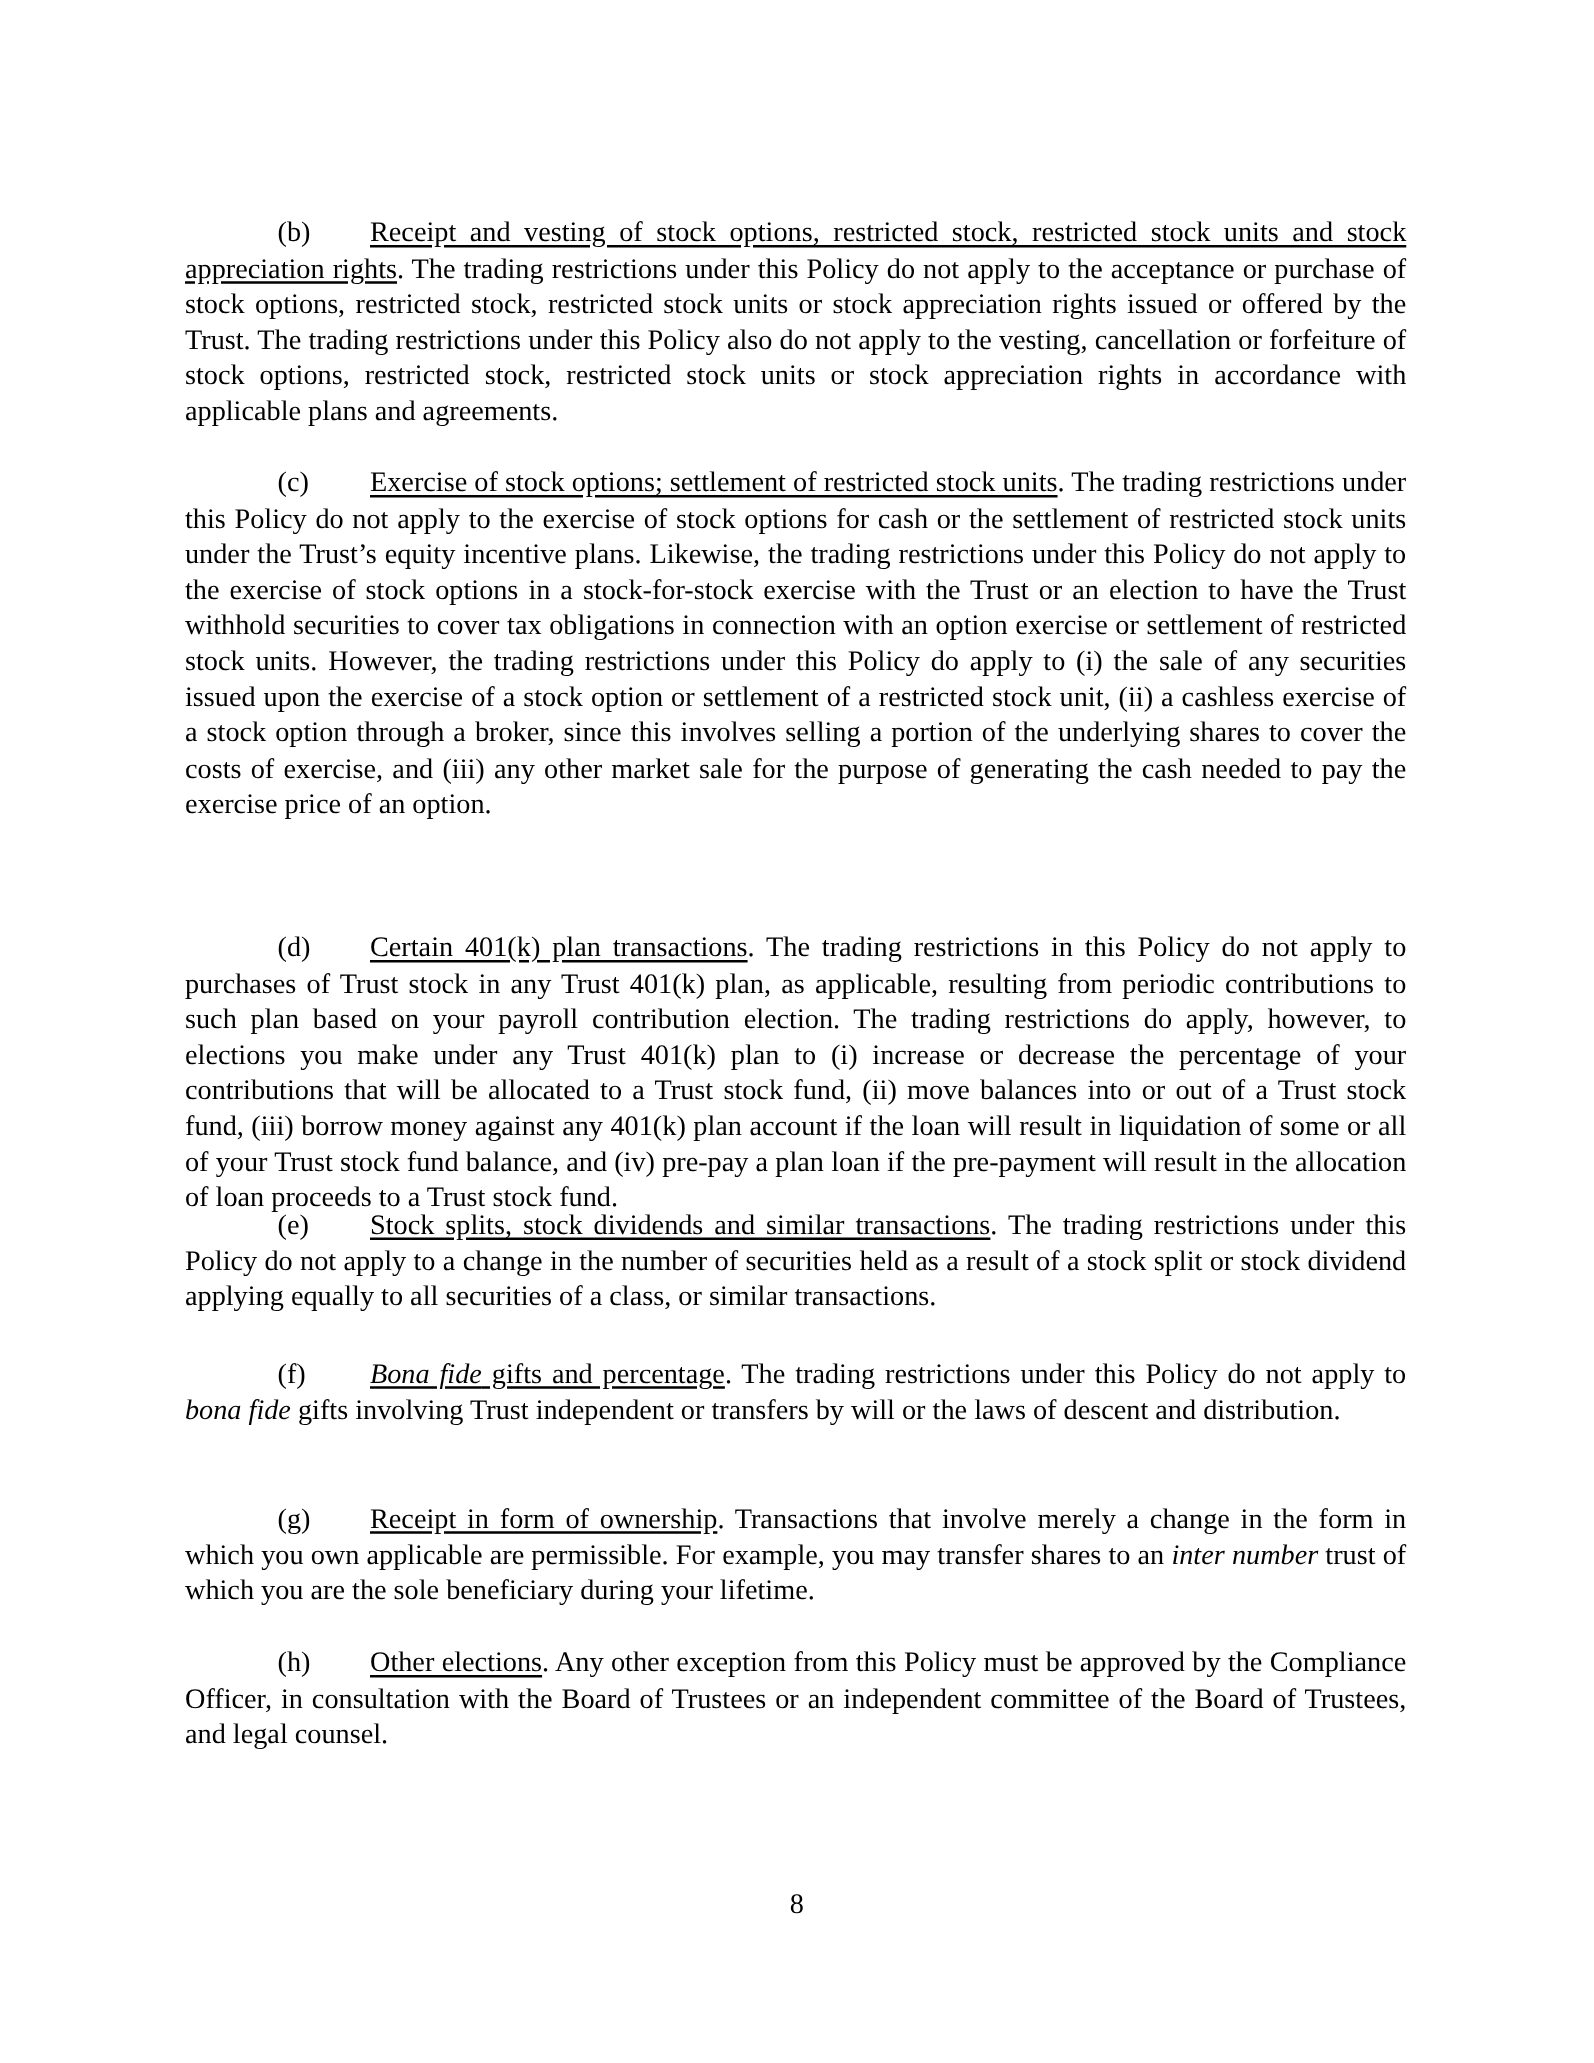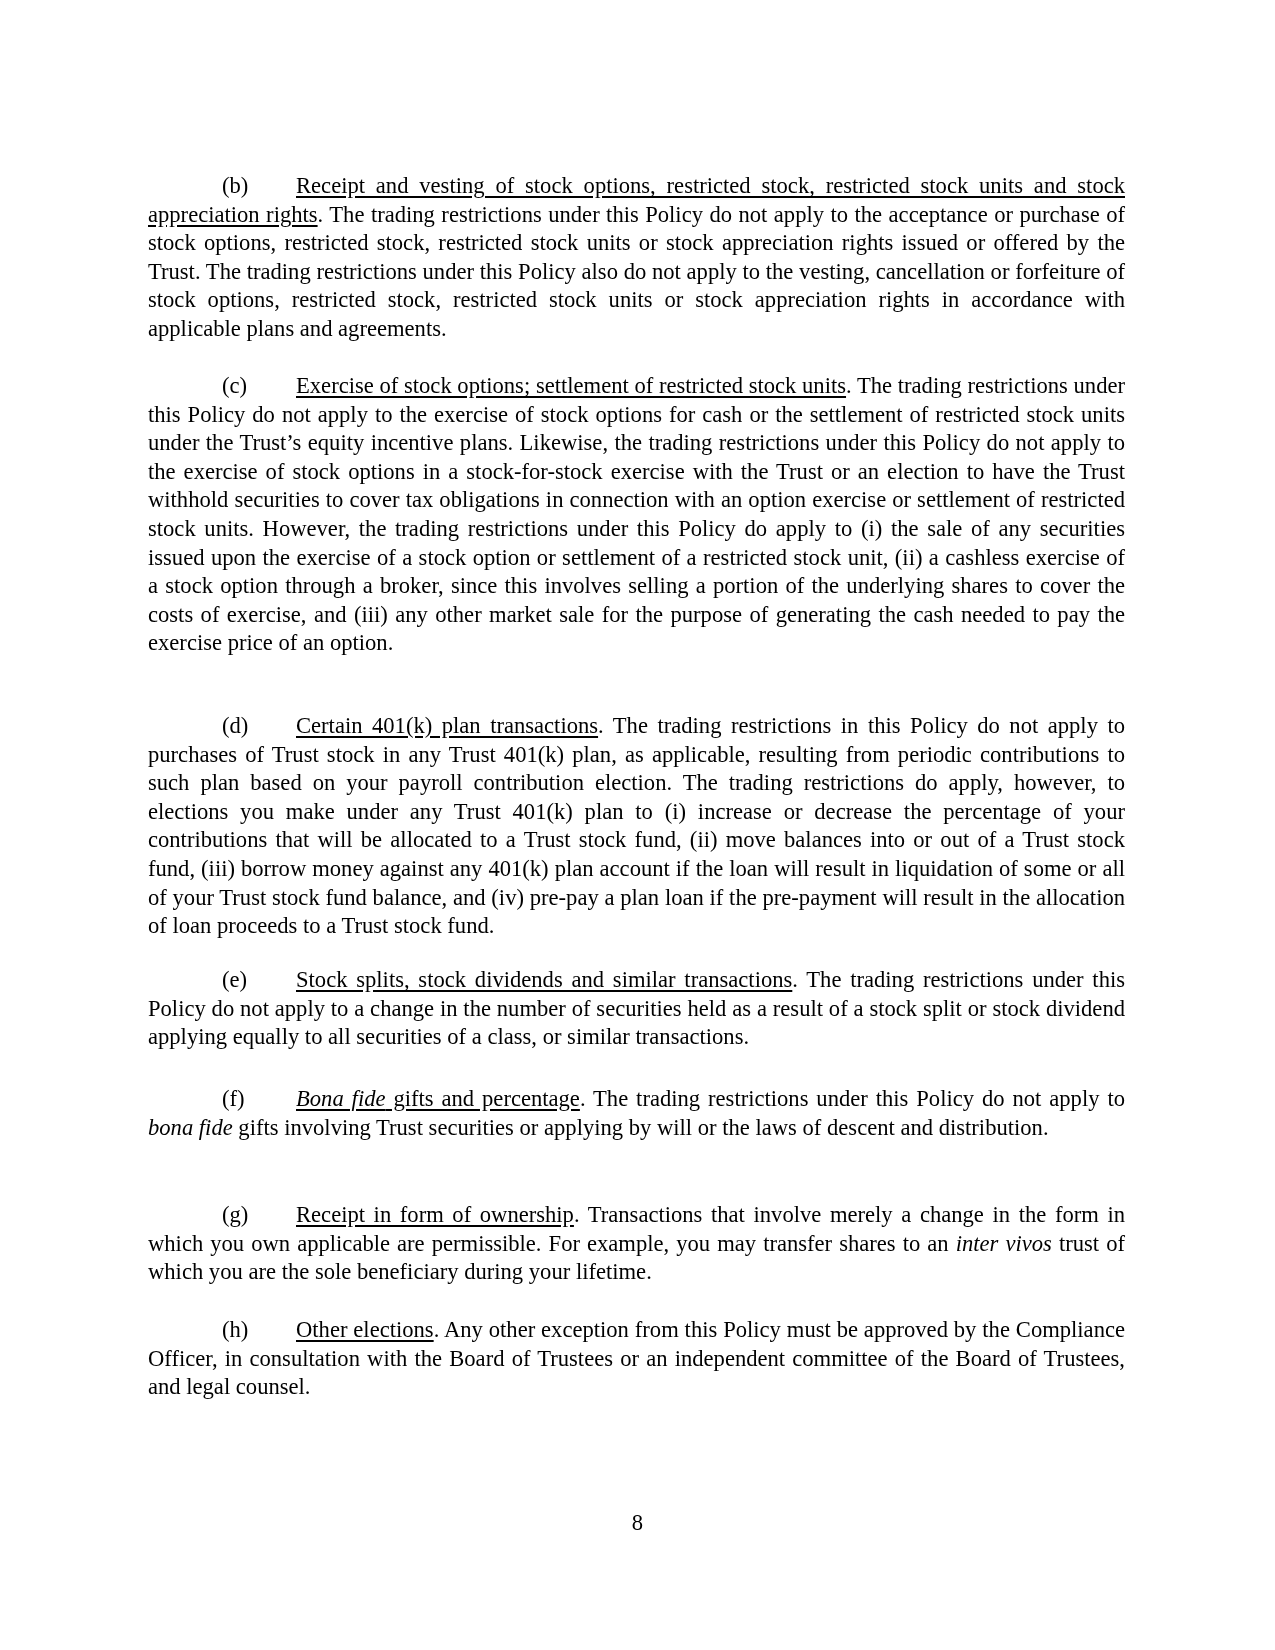--- a/index.html
+++ b/index.html
@@ -19,34 +19,34 @@
 <div class="page">
 
   <p class="para" style="top:172px">
     <span class="marker">(b)</span><span class="heading">Receipt and vesting of stock options, restricted stock, restricted stock units and stock appreciation rights</span><span>. The trading restrictions under this Policy do not apply to the acceptance or purchase of stock options, restricted stock, restricted stock units or stock appreciation rights issued or offered by the Trust. The trading restrictions under this Policy also do not apply to the vesting, cancellation or forfeiture of stock options, restricted stock, restricted stock units or stock appreciation rights in accordance with applicable plans and agreements.</span>
   </p>
 
   <p class="para" style="top:372px">
     <span class="marker">(c)</span><span class="heading">Exercise of stock options; settlement of restricted stock units</span><span>. The trading restrictions under this Policy do not apply to the exercise of stock options for cash or the settlement of restricted stock units under the Trust’s equity incentive plans. Likewise, the trading restrictions under this Policy do not apply to the exercise of stock options in a stock-for-stock exercise with the Trust or an election to have the Trust withhold securities to cover tax obligations in connection with an option exercise or settlement of restricted stock units. However, the trading restrictions under this Policy do apply to (i) the sale of any securities issued upon the exercise of a stock option or settlement of a restricted stock unit, (ii) a cashless exercise of a stock option through a broker, since this involves selling a portion of the underlying shares to cover the costs of exercise, and (iii) any other market sale for the purpose of generating the cash needed to pay the exercise price of an option.</span>
   </p>
 
-  <p class="para" style="top:712px">
+  <p class="para" style="top:744px">
     <span class="marker">(d)</span><span class="heading">Certain 401(k) plan transactions</span><span>. The trading restrictions in this Policy do not apply to purchases of Trust stock in any Trust 401(k) plan, as applicable, resulting from periodic contributions to such plan based on your payroll contribution election. The trading restrictions do apply, however, to elections you make under any Trust 401(k) plan to (i) increase or decrease the percentage of your contributions that will be allocated to a Trust stock fund, (ii) move balances into or out of a Trust stock fund, (iii) borrow money against any 401(k) plan account if the loan will result in liquidation of some or all of your Trust stock fund balance, and (iv) pre-pay a plan loan if the pre-payment will result in the allocation of loan proceeds to a Trust stock fund.</span>
   </p>
 
   <p class="para" style="top:966px">
     <span class="marker">(e)</span><span class="heading">Stock splits, stock dividends and similar transactions</span><span>. The trading restrictions under this Policy do not apply to a change in the number of securities held as a result of a stock split or stock dividend applying equally to all securities of a class, or similar transactions.</span>
   </p>
 
   <p class="para" style="top:1085px">
-    <span class="marker">(f)</span><span class="heading"><i>Bona fide</i><span> gifts and percentage</span></span><span>. The trading restrictions under this Policy do not apply to </span><i>bona fide</i><span> gifts involving Trust securities or applying by will or the laws of descent and distribution.</span>
+    <span class="marker">(f)</span><span class="heading"><i>Bona fide</i><span> gifts and percentage</span></span><span>. The trading restrictions under this Policy do not apply to </span><i>bona fide</i><span> gifts involving Trust independent or transfers by will or the laws of descent and distribution.</span>
   </p>
 
   <p class="para" style="top:1201px">
-    <span class="marker">(g)</span><span class="heading">Receipt in form of ownership</span><span>. Transactions that involve merely a change in the form in which you own applicable are permissible. For example, you may transfer shares to an </span><i>inter vivos</i><span> trust of which you are the sole beneficiary during your lifetime.</span>
+    <span class="marker">(g)</span><span class="heading">Receipt in form of ownership</span><span>. Transactions that involve merely a change in the form in which you own applicable are permissible. For example, you may transfer shares to an </span><i>inter number</i><span> trust of which you are the sole beneficiary during your lifetime.</span>
   </p>
 
   <p class="para" style="top:1316px">
     <span class="marker">(h)</span><span class="heading">Other elections</span><span>. Any other exception from this Policy must be approved by the Compliance Officer, in consultation with the Board of Trustees or an independent committee of the Board of Trustees, and legal counsel.</span>
   </p>
 
   <div class="page-number">8</div>
 </div>
 
 </body></html>

